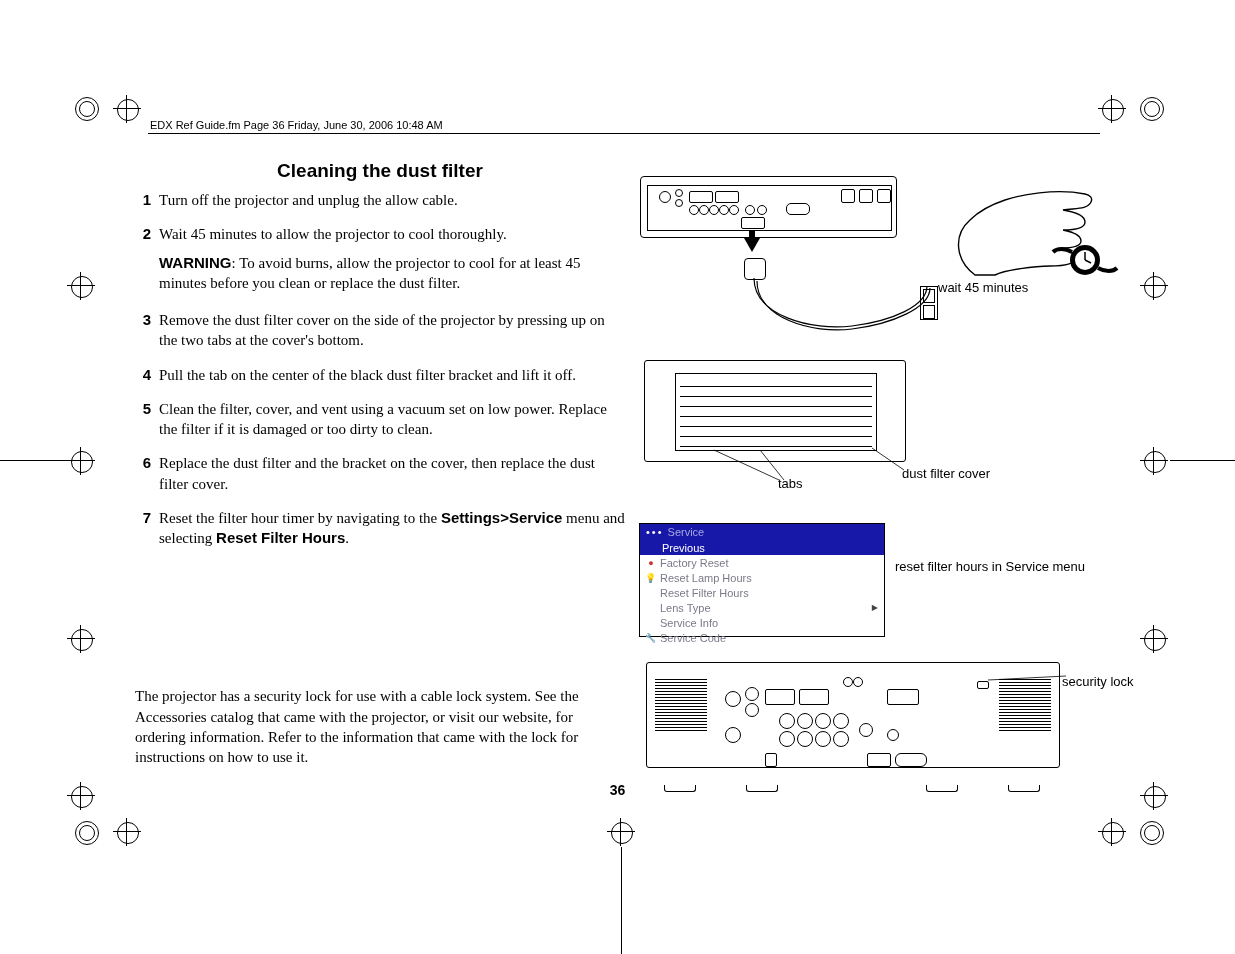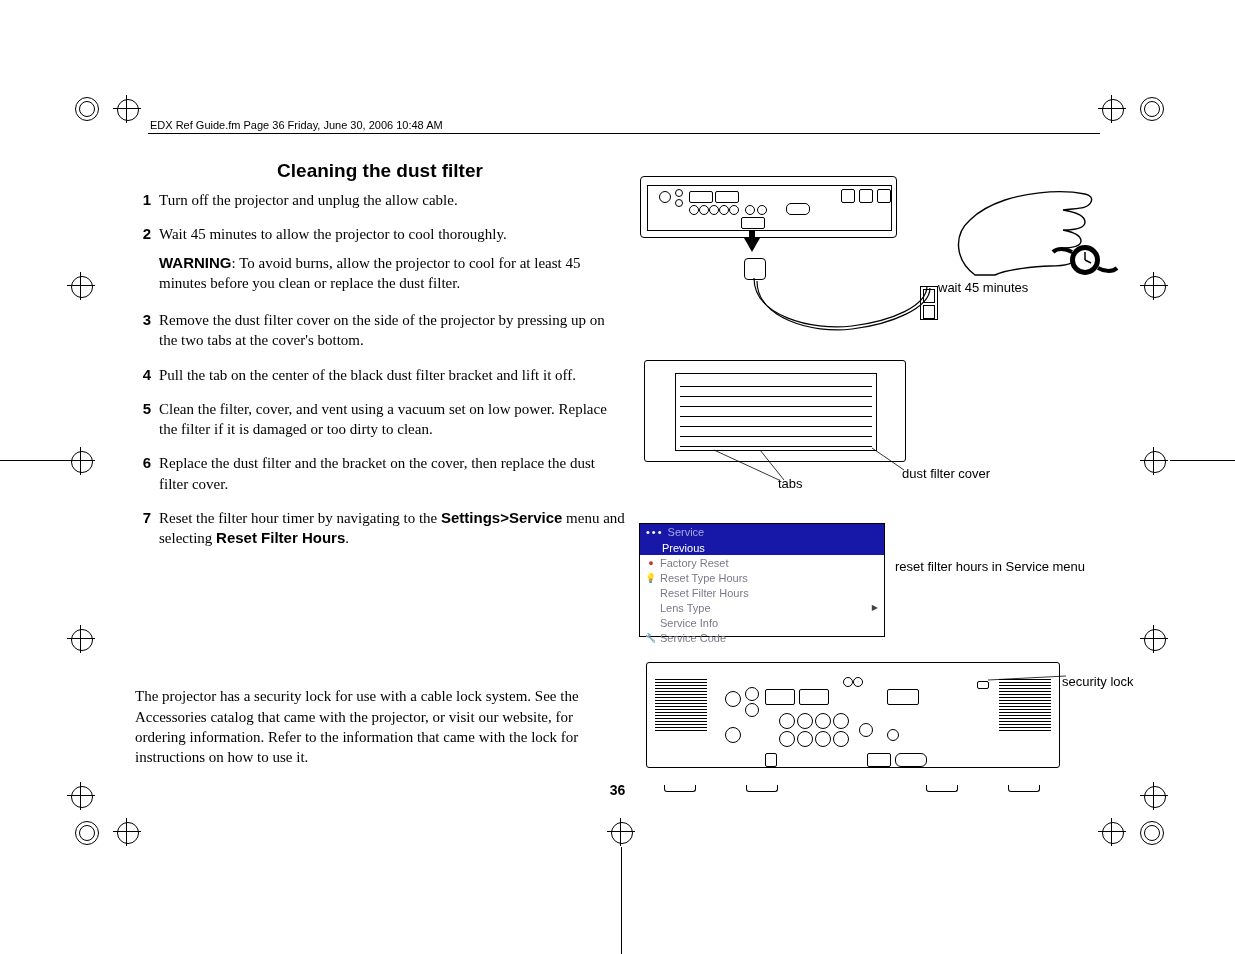--- a/index.html
+++ b/index.html
@@ -331,21 +331,21 @@
     <div class="title"><span class="dots">•••</span><span>Service</span></div>
     <div class="row prev">
         <span class="txt">Previous</span>
       </div>
     <div class="row">
         <span class="ic red">●</span>
         <span class="txt">Factory Reset</span>
       </div>
     <div class="row">
         <span class="ic yel">💡</span>
-        <span class="txt">Reset Type Hours</span>
+        <span class="txt">Reset Lamp Hours</span>
       </div>
     <div class="row">
         <span class="ic"></span>
         <span class="txt">Reset Filter Hours</span>
       </div>
     <div class="row">
         <span class="ic"></span>
         <span class="txt">Lens Type</span>
         <span class="arrow-r">▶</span>
       </div>

